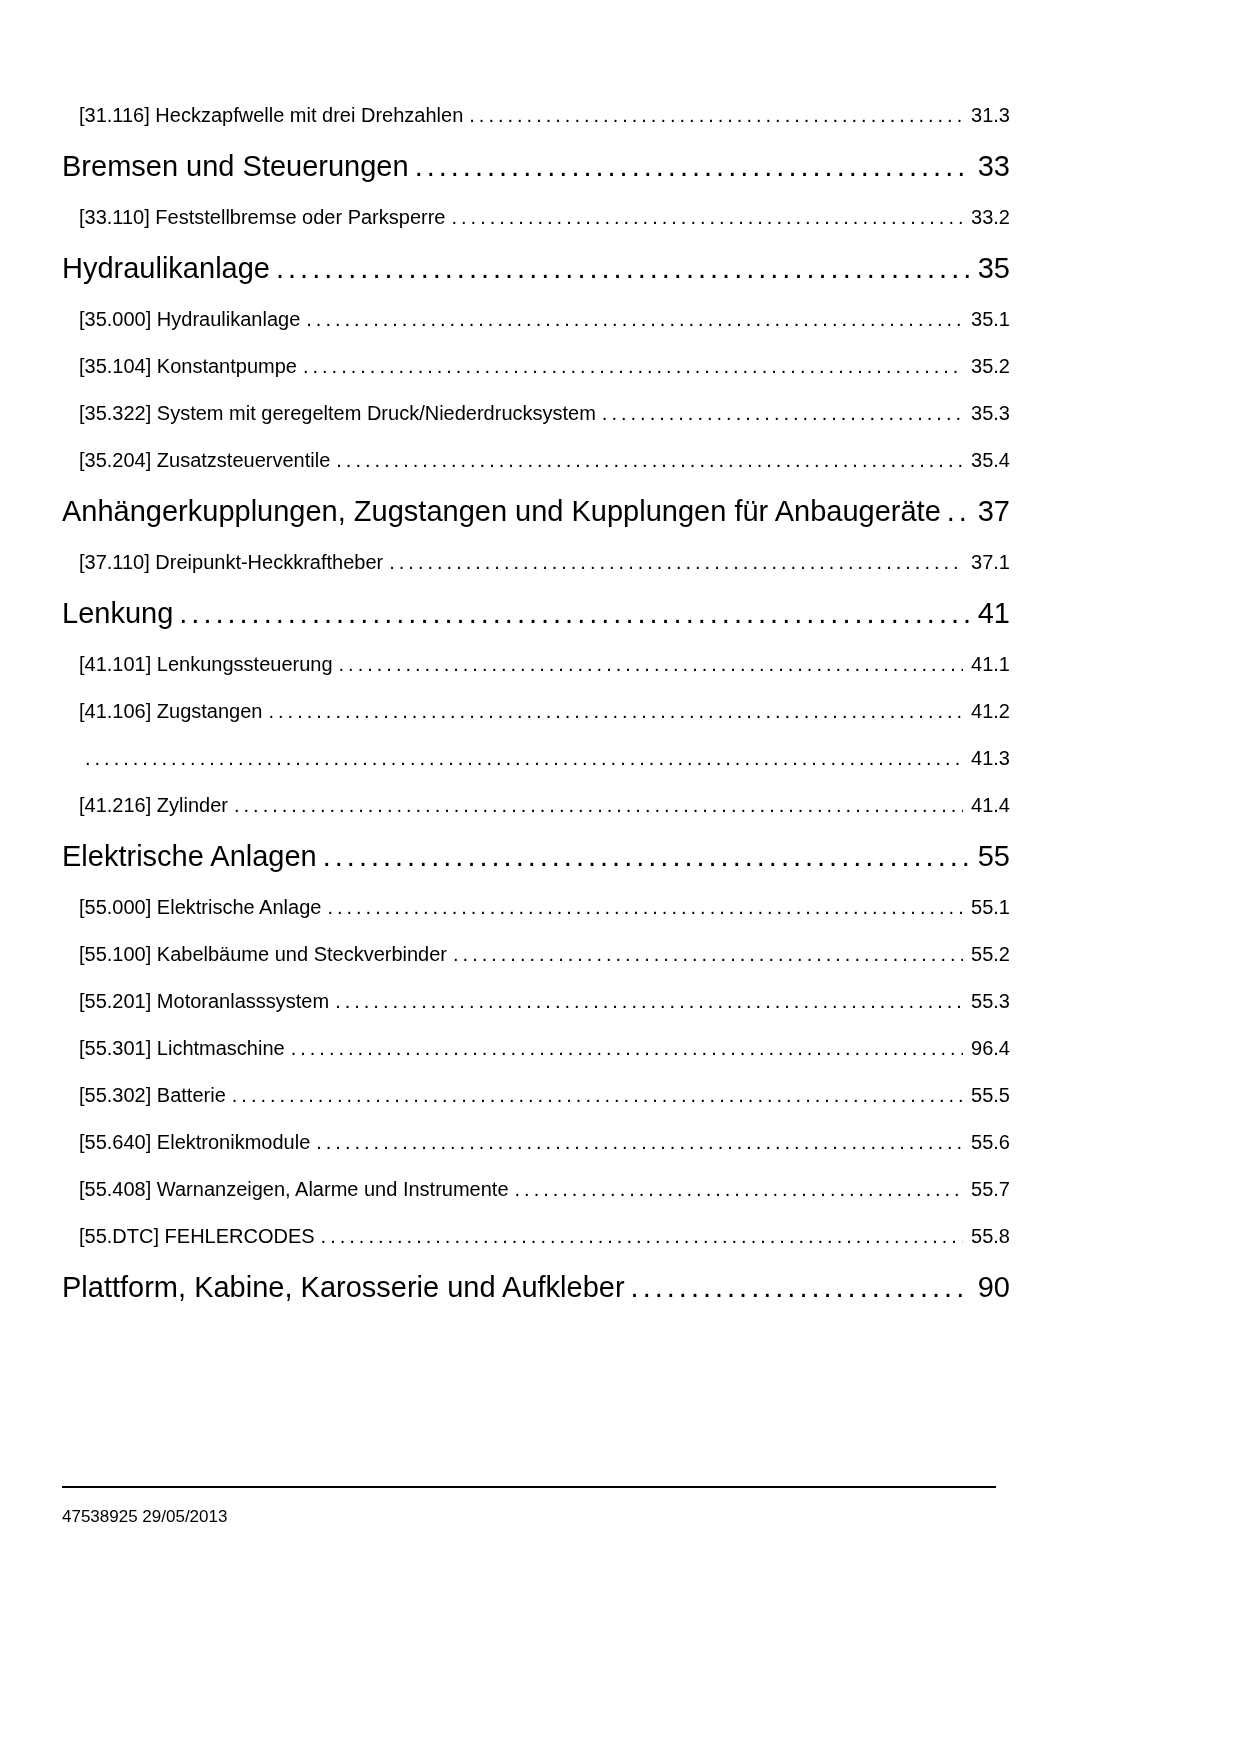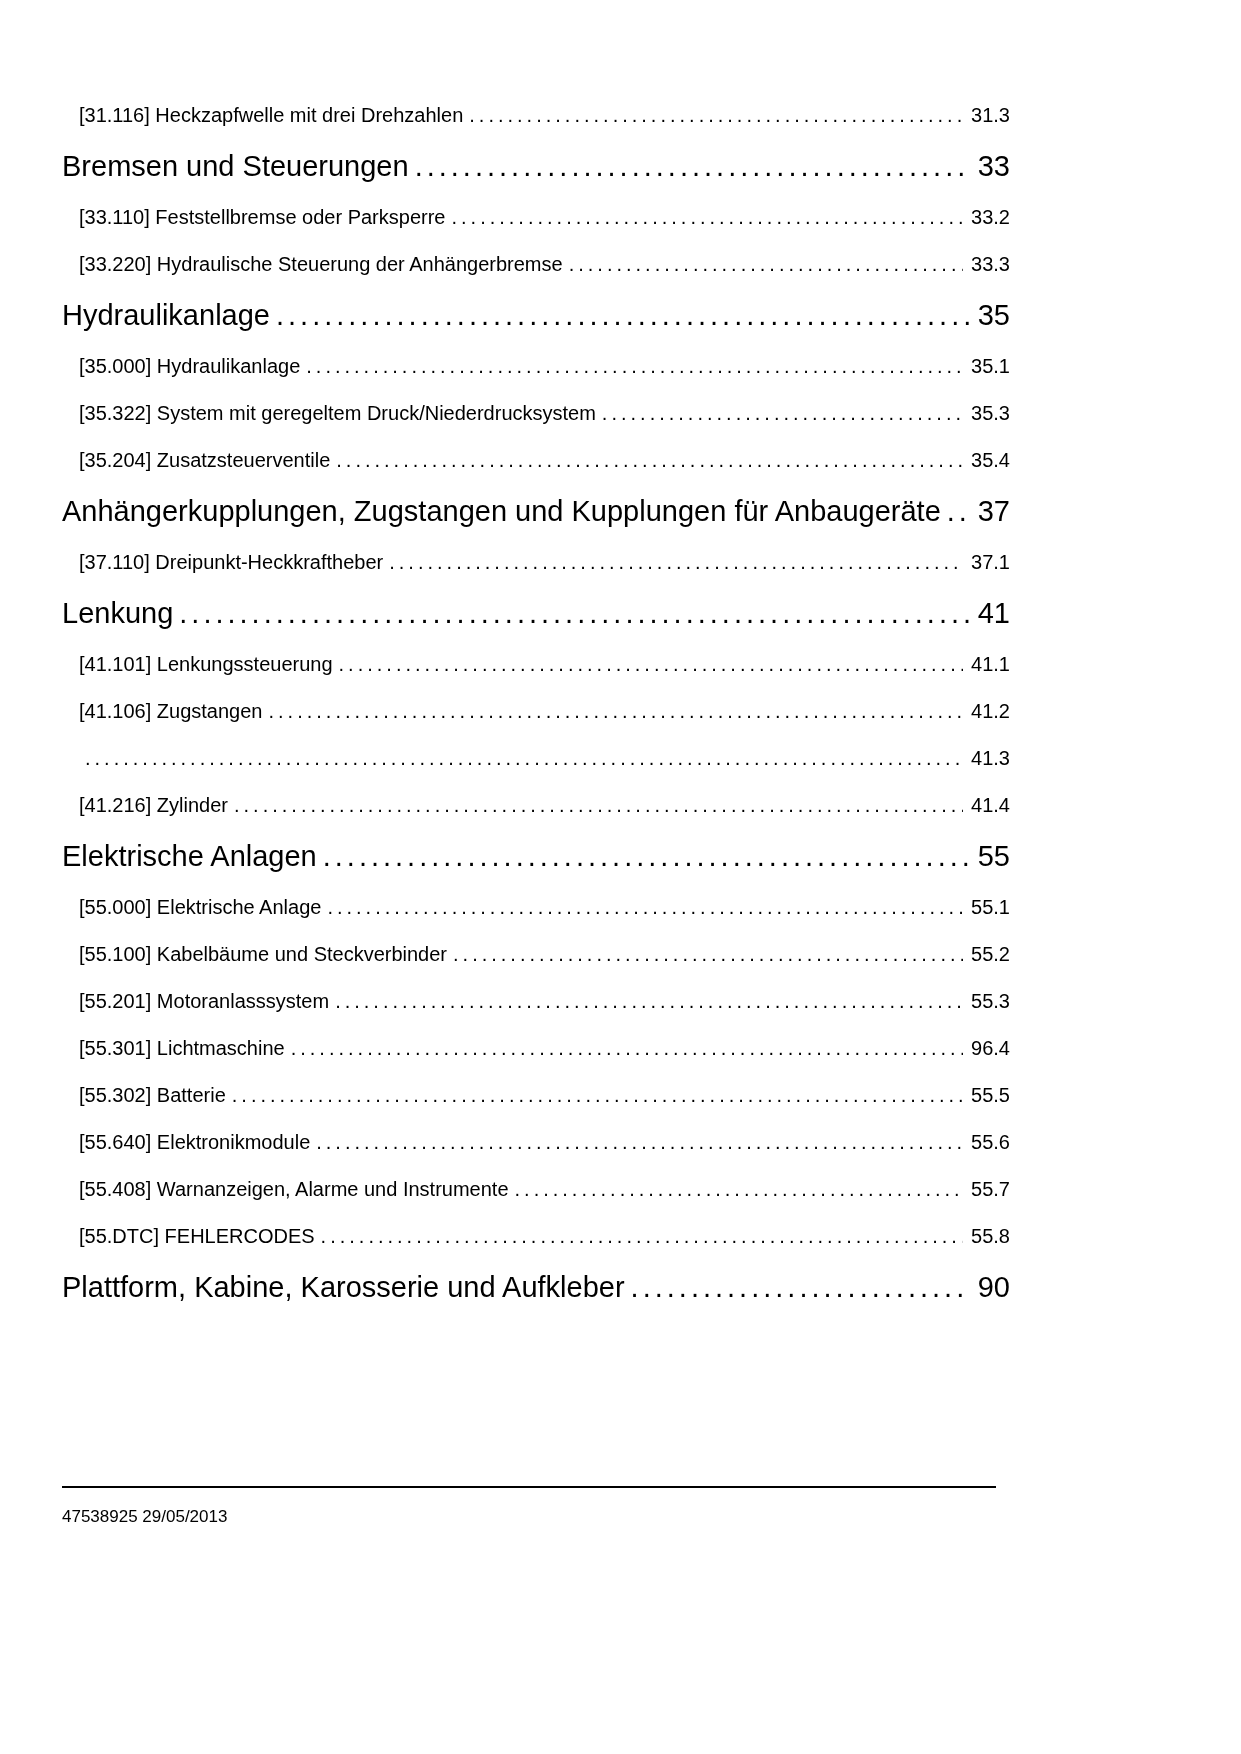--- a/index.html
+++ b/index.html
@@ -82,34 +82,34 @@
       <div class="toc-row toc-heading">
     <span class="toc-label">Bremsen und Steuerungen</span>
     <span class="toc-dots"></span>
     <span class="toc-page">33</span>
   </div>
       <div class="toc-row toc-sub">
     <span class="toc-label">[33.110] Feststellbremse oder Parksperre</span>
     <span class="toc-dots"></span>
     <span class="toc-page">33.2</span>
   </div>
-      <div class="toc-row toc-sub">
-    <span class="toc-label">[33.220] Hydraulische Steuerung der Anhängerbremse</span>
-    <span class="toc-dots"></span>
-    <span class="toc-page">33.3</span>
-  </div>
       <div class="toc-row toc-heading">
     <span class="toc-label">Hydraulikanlage</span>
     <span class="toc-dots"></span>
     <span class="toc-page">35</span>
   </div>
       <div class="toc-row toc-sub">
     <span class="toc-label">[35.000] Hydraulikanlage</span>
     <span class="toc-dots"></span>
     <span class="toc-page">35.1</span>
+  </div>
+      <div class="toc-row toc-sub">
+    <span class="toc-label">[35.104] Konstantpumpe</span>
+    <span class="toc-dots"></span>
+    <span class="toc-page">35.2</span>
   </div>
       <div class="toc-row toc-sub">
     <span class="toc-label">[35.322] System mit geregeltem Druck/Niederdrucksystem</span>
     <span class="toc-dots"></span>
     <span class="toc-page">35.3</span>
   </div>
       <div class="toc-row toc-sub">
     <span class="toc-label">[35.204] Zusatzsteuerventile</span>
     <span class="toc-dots"></span>
     <span class="toc-page">35.4</span>

